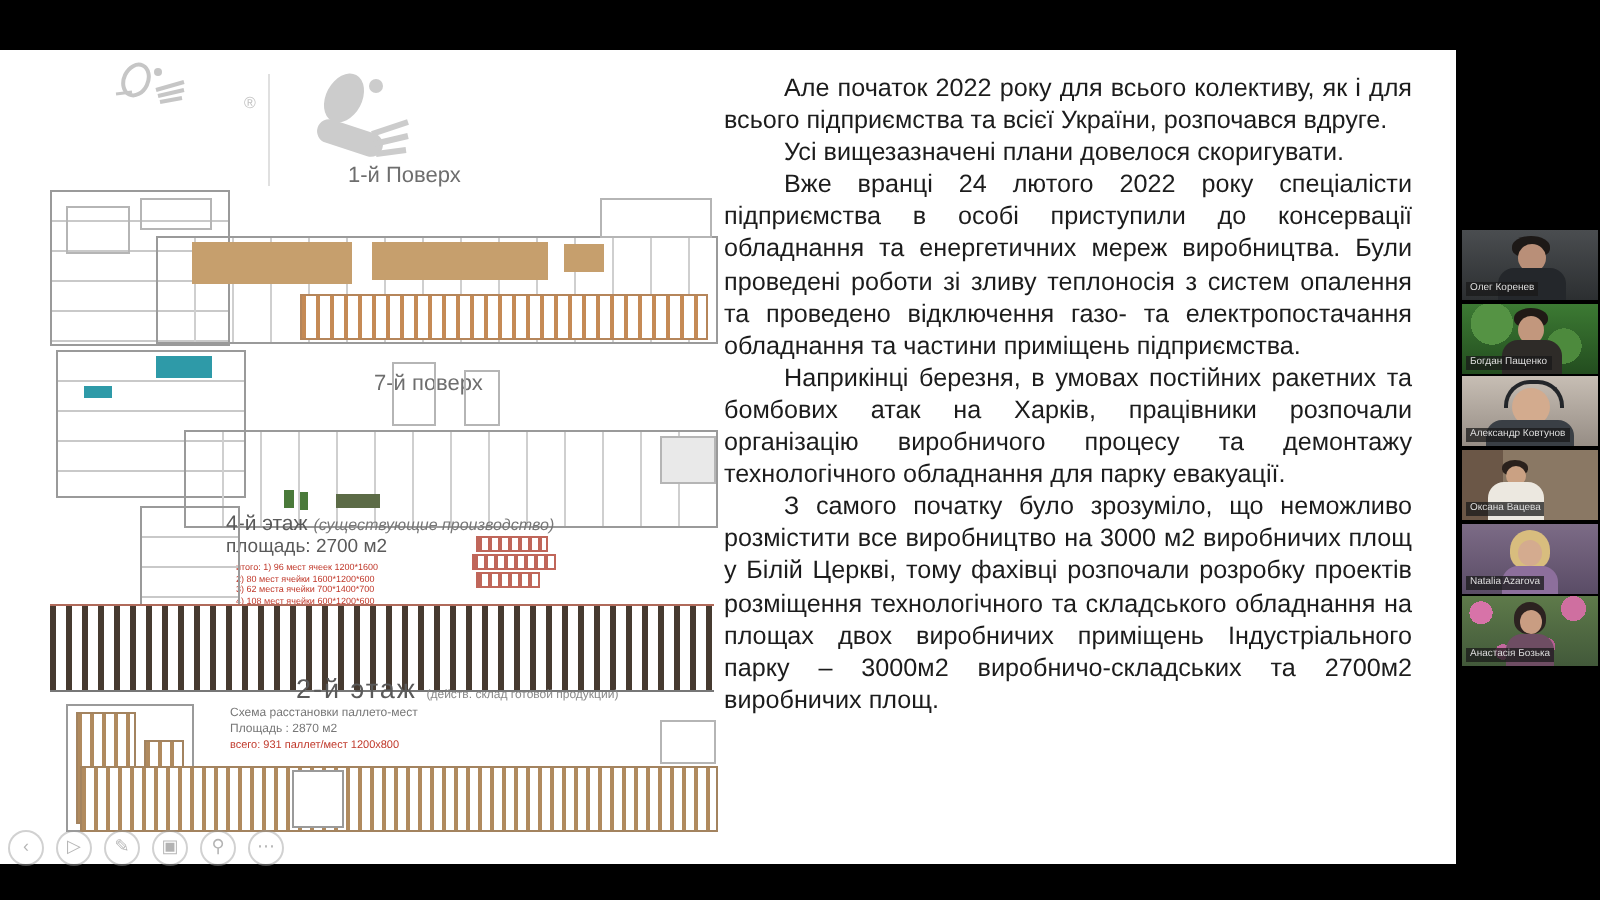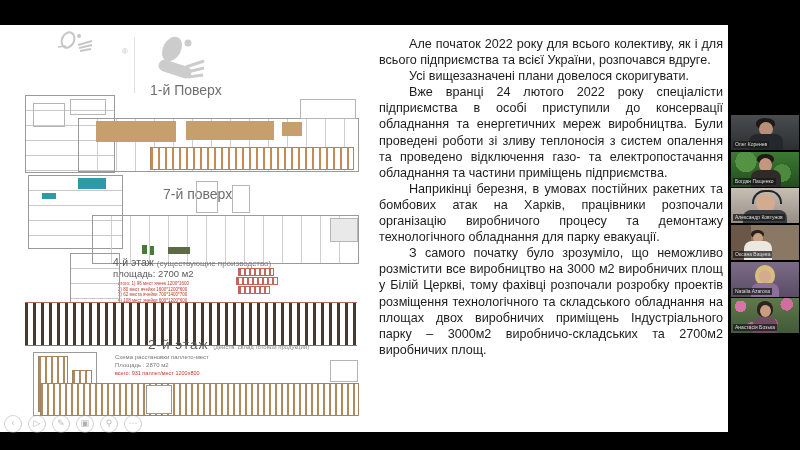--- a/index.html
+++ b/index.html
@@ -16,25 +16,25 @@
   .brand-box{
     position:absolute;left:0;top:22px;border:2px solid #c6c6c6;border-radius:13px;
     color:#c3c3c3;font-weight:bold;font-size:14.5px;letter-spacing:1px;padding:2px 9px;
     background:#fff;
   }
   .brand-reg{position:absolute;left:104px;top:18px;color:#c3c3c3;font-size:8px;}
   .logo-divider{position:absolute;left:116px;top:8px;width:1px;height:56px;background:#e0e0e0;}
   .logo-leaf-lg{position:absolute;left:128px;top:4px;}
 
   
-  .floor-title{position:absolute;color:#6e6e6e;font-size:14px;}
+  .floor-title{position:absolute;color:#6e6e6e;font-size:11px;margin-left:24px;}
   .ft-1{left:150px;top:57px;}
   .ft-3{left:163px;top:161px;}
   .f4-head{position:absolute;left:113px;top:231px;color:#5a5a5a;font-size:10.5px;}
-  .f4-head .sub{font-size:8px;color:#777;}
+  .f4-head .sub{font-size:8px;color:#777;font-style:italic;}
   .f4-area{position:absolute;left:113px;top:243px;color:#5a5a5a;font-size:9.5px;}
   .f4-notes{position:absolute;left:118px;top:256px;color:#c0392b;font-size:4.5px;line-height:5.6px;white-space:pre-line;}
   .f5-head{position:absolute;left:148px;top:312px;color:#5a5a5a;font-size:13.5px;letter-spacing:1px;}
   .f5-head .sub{font-size:6px;letter-spacing:0;color:#888;}
   .f5-line1{position:absolute;left:115px;top:329px;color:#777;font-size:6px;}
   .f5-line2{position:absolute;left:115px;top:337px;color:#777;font-size:6px;}
   .f5-line3{position:absolute;left:115px;top:345px;color:#c0392b;font-size:5.5px;}
 
   
   .plan-box{position:absolute;border:1px solid #9a9a9a;background:#fff;}
@@ -56,21 +56,21 @@
   .red-hatch{
     position:absolute;width:34px;height:6px;
     background:repeating-linear-gradient(90deg,#c0665a 0 2px,#ffffff 2px 5px);
     border:1px solid #c0665a;
   }
   .greenbit{position:absolute;background:#4a7a3a;width:5px;height:9px;}
   .wall-lines-h{background:repeating-linear-gradient(180deg,transparent 0 14px,#c9c9c9 14px 15px);}
   .wall-lines-v{background:repeating-linear-gradient(90deg,transparent 0 18px,#cfcfcf 18px 19px);}
 
   
-  .textcol{position:absolute;left:379px;top:11px;width:344px;color:#1c1c1c;}
+  .textcol{position:absolute;left:362px;top:11px;width:344px;color:#1c1c1c;}
   .textcol p{
     margin:0;font-size:12.6px;line-height:16.1px;text-align:justify;text-indent:30px;
   }
 
   
   .controls{position:absolute;left:4px;top:415px;display:flex;gap:6px;}
   .ctl{
     width:16px;height:16px;border-radius:50%;border:1px solid rgba(0,0,0,0.18);
     color:rgba(0,0,0,0.30);font-size:9px;line-height:15px;text-align:center;
     background:rgba(255,255,255,0.35);

